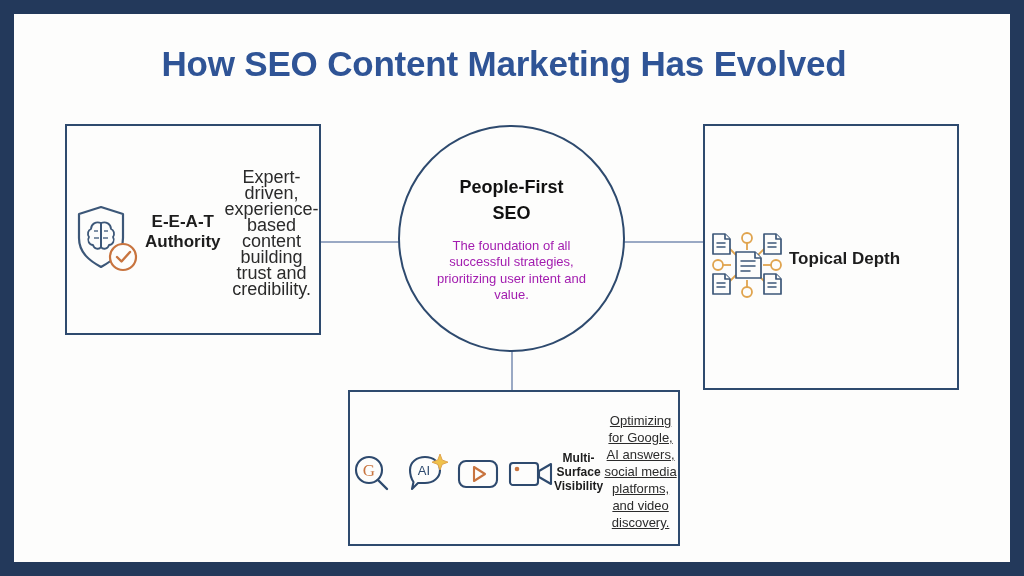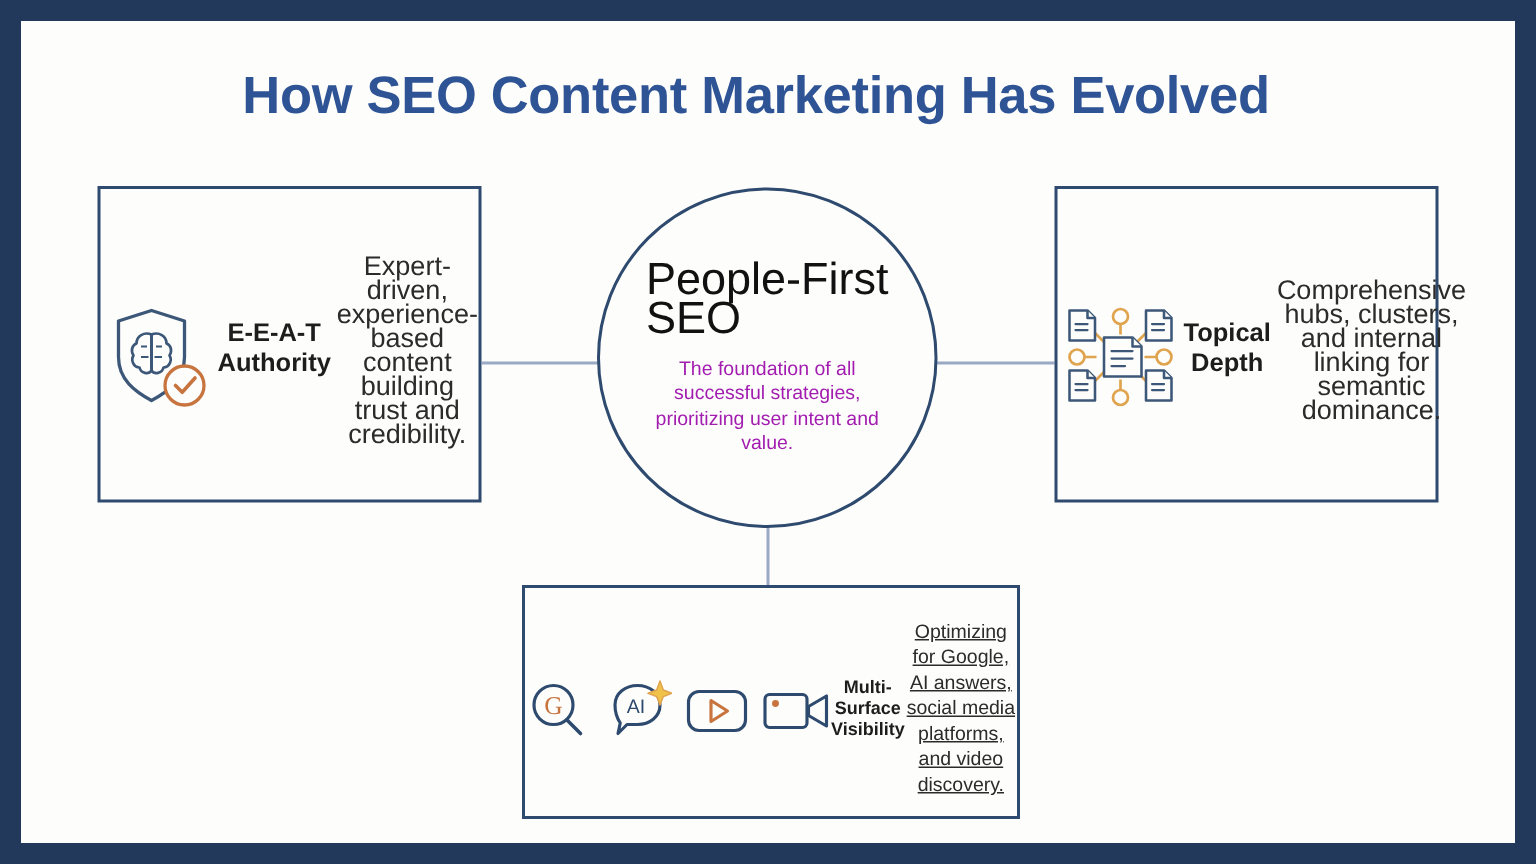--- a/index.html
+++ b/index.html
@@ -42,21 +42,21 @@
   .card{
     position:absolute;
     border:2px solid #2e4a6e;
     background:#fdfdfc;
     box-sizing:border-box;
     display:flex;
     flex-direction:row;
     align-items:center;
   }
   #card-left{ left:51px;  top:110px; width:256px; height:211px; }
-  #card-right{left:689px; top:110px; width:256px; height:211px; }
+  #card-right{left:689px; top:110px; width:256px; height:266px; }
   #card-bottom{left:334px;top:376px; width:332px; height:156px; }
 
   .card-icon{
     margin-top:16px;
     height:74px;
     display:flex;
     align-items:center;
     justify-content:center;
   }
   #card-bottom .card-icon{ margin-top:12px; height:48px; }
@@ -88,24 +88,24 @@
     border:2px solid #2e4a6e;
     border-radius:50%;
     background:#fdfdfc;
     box-sizing:border-box;
     display:flex;
     flex-direction:column;
     align-items:center;
     justify-content:center;
   }
   #circle-title{
-    font-size:30px;
-    font-weight:normal;
+    font-size:18px;
+    font-weight:bold;
     color:#111;
-    text-align:left;
+    text-align:center;
     line-height:26px;
     white-space:pre-line;
   }
   #circle-body{
     font-size:13px;
     line-height:16.5px;
     color:#a21caf;
     text-align:center;
     margin-top:12px;
     padding:0 26px;
@@ -180,21 +180,20 @@
           <line x1="63" y1="15" x2="71" y2="15"></line>
           <line x1="63" y1="19" x2="71" y2="19"></line>
           <line x1="12" y1="55" x2="20" y2="55"></line>
           <line x1="12" y1="59" x2="20" y2="59"></line>
           <line x1="63" y1="55" x2="71" y2="55"></line>
           <line x1="63" y1="59" x2="71" y2="59"></line>
         </g>
       </svg>
     </div>
     <div class="card-title">Topical Depth</div>
-    <div class="card-body">Comprehensive hubs, clusters, and internal linking for semantic dominance.</div>
   </div>
 
   <div id="circle">
     <div id="circle-title">People-First
 SEO</div>
     <div id="circle-body">The foundation of all successful strategies, prioritizing user intent and value.</div>
   </div>
 
   <div class="card" id="card-bottom">
     <div class="card-icon icon-row">

